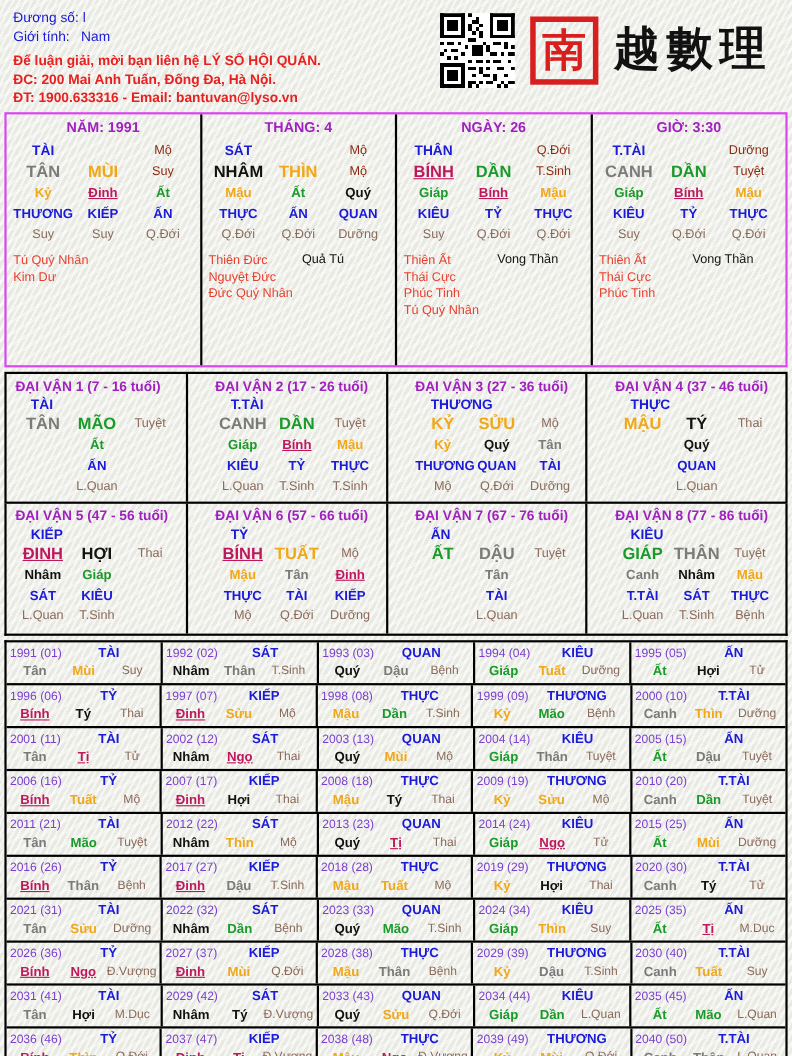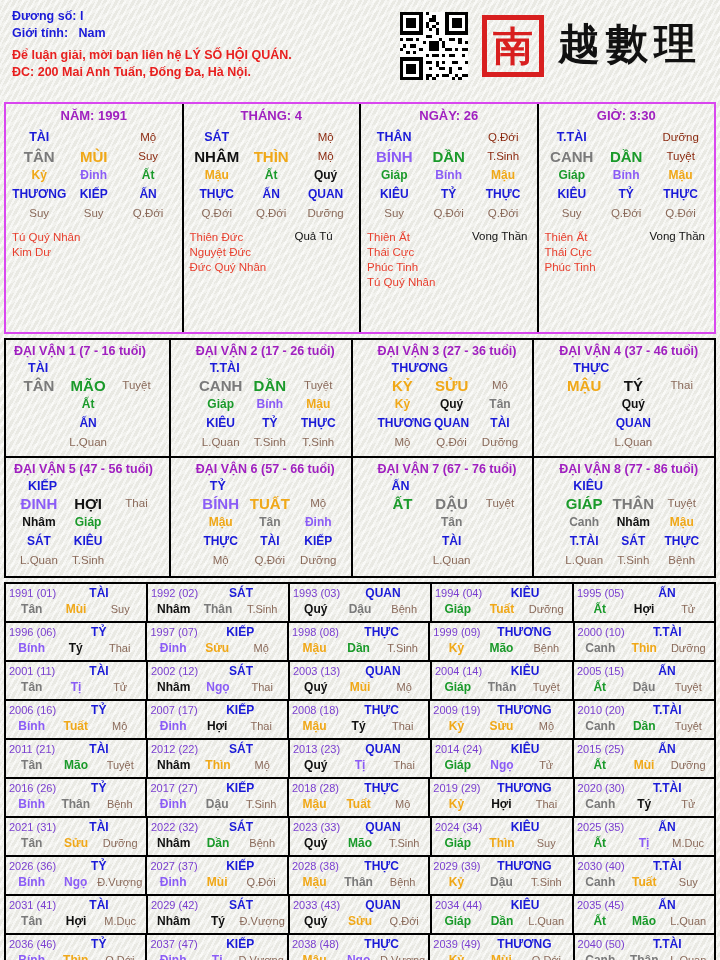--- a/index.html
+++ b/index.html
@@ -26,21 +26,21 @@
   }
   .page { position: relative; z-index: 1; width: 720px; height: 960px; }
 
   
   .header {
     display: flex; align-items: flex-start;
     height: 100px;
     padding: 8px 10px 0 12px;
   }
   .hdr-left { width: 350px; }
-  .hdr-line { font-size: 12.5px; font-weight: bold; line-height: 17px; white-space: nowrap; }
+  .hdr-line { font-size: 12.5px; font-weight: normal; line-height: 17px; white-space: nowrap; }
   .hdr-label { color: #1a1ad8; }
   .hdr-val { color: #1a1ad8; }
   .hdr-red { color: #e8201f; font-size: 12.5px; font-weight: bold; line-height: 17px; white-space: nowrap; }
 
   .hdr-right {
     flex: 1; display: flex; align-items: center; justify-content: flex-end;
     gap: 14px; padding-right: 8px; padding-top: 4px;
   }
   .qr { width: 68px; height: 68px; position: relative; background: #fff; }
   .qr svg { display: block; }
@@ -84,27 +84,27 @@
   .p-c1 { width: 33.3%; text-align: center; }
   .p-c2 { width: 33.3%; text-align: center; }
   .p-c3 { width: 33.4%; text-align: center; }
   .r-ten { font-weight: bold; font-size: 12.5px; }
   .r-stem { font-weight: bold; font-size: 15px; }
   .r-hid { font-weight: bold; font-size: 12px; }
   .r-hidten { font-weight: bold; font-size: 12px; }
   .r-state { font-size: 11.5px; color: #8a6a5a; }
   .p-stars { margin-top: 7px; position: relative; min-height: 60px; }
   .p-star { color: #e8402f; font-size: 11.5px; line-height: 15px; }
-  .p-star-r { position: absolute; left: 52%; top: 0; color: #111; font-size: 11.5px; margin-left: 20px; }
+  .p-star-r { position: absolute; left: 52%; top: 0; color: #111; font-size: 11.5px; }
 
   
   .c-kim { color: #7a7a7a; }    
   .c-moc { color: #1a9a2a; }    
   .c-thuy{ color: #111; }       
-  .c-hoa { color: #8b5cf6; }    
+  .c-hoa { color: #be185d; text-decoration: underline; }    
   .c-tho { color: #f0a818; }    
   .c-blue{ color: #1a1ad8; }
   .c-dark{ color: #8b2a10; }
 
   
   .dv-wrap { margin: 4px 4px 0 4px; }
   .dv-row {
     display: flex;
     border: 2px solid #000;
     height: 120px;
@@ -159,20 +159,21 @@
         <span class="hdr-val">l</span>
       </div>
       <div class="hdr-line">
         <span class="hdr-label">Giới tính:</span>
         &nbsp;
         <span class="hdr-val">Nam</span>
       </div>
       <div style="height:5px"></div>
       <div class="hdr-red">Để luận giải, mời bạn liên hệ LÝ SỐ HỘI QUÁN.</div>
       <div class="hdr-red">ĐC: 200 Mai Anh Tuấn, Đống Đa, Hà Nội.</div>
+      <div class="hdr-red">ĐT: 1900.633316 - Email: bantuvan@lyso.vn</div>
     </div>
 
     <div class="hdr-right">
       <div class="qr">
         <svg width="68" height="68" viewBox="0 0 21 21" shape-rendering="crispEdges">
           <rect width="21" height="21" fill="#fff"></rect>
           <g fill="#000">
             <rect x="0" y="0" width="7" height="1"></rect>
               <rect x="0" y="6" width="7" height="1"></rect>
             <rect x="0" y="0" width="1" height="7"></rect>

